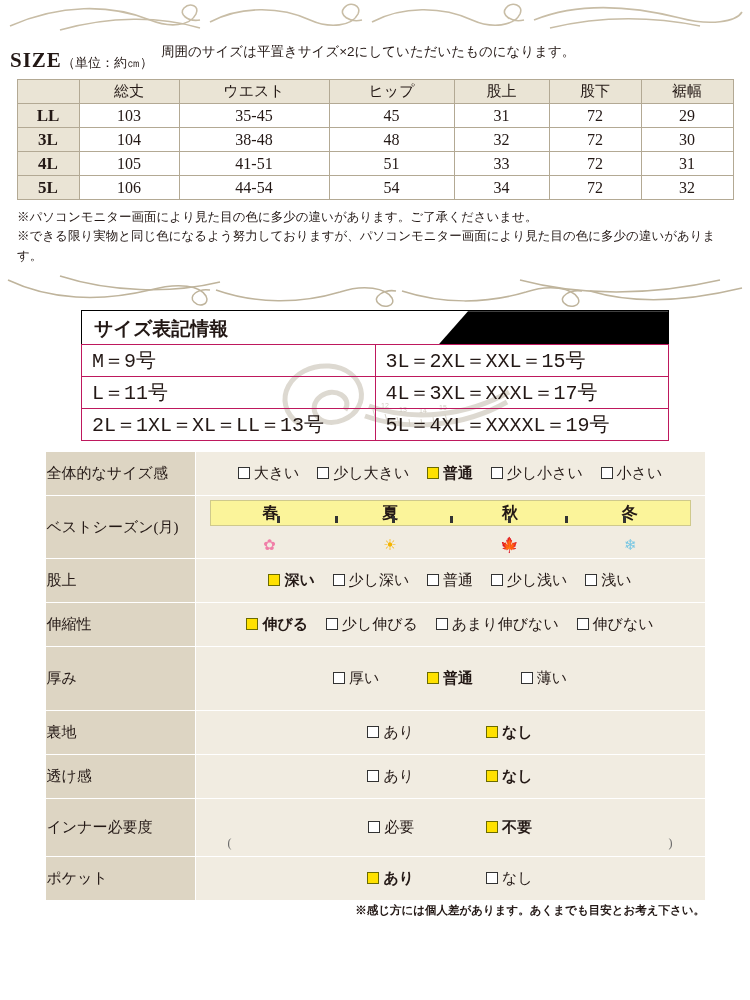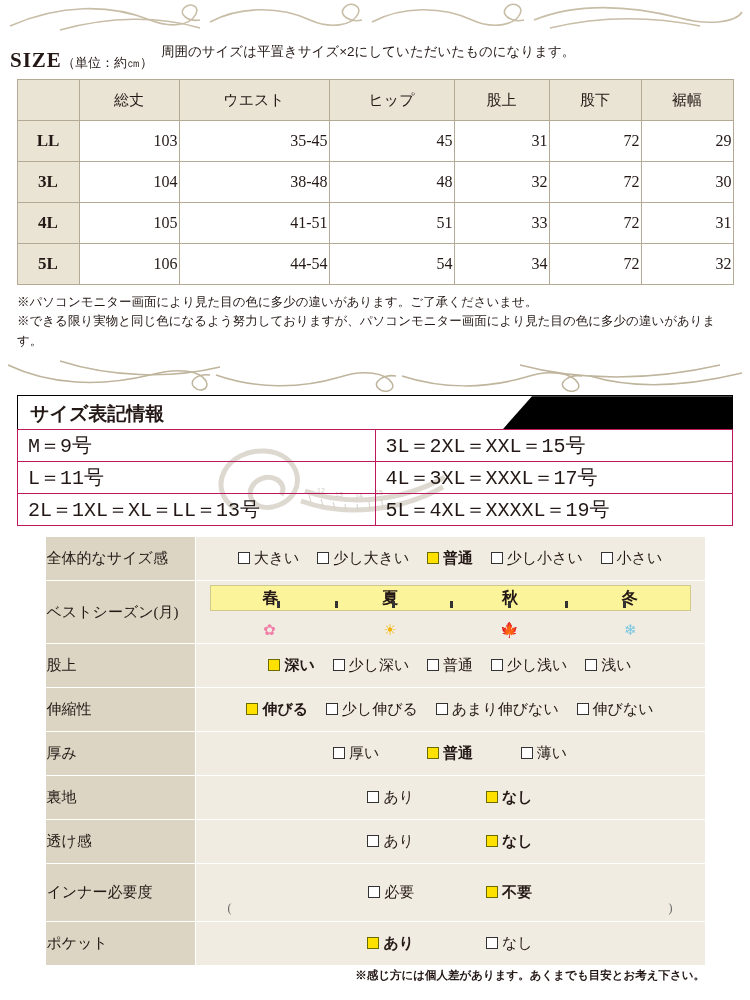--- a/index.html
+++ b/index.html
@@ -36,44 +36,44 @@
   table.sizetbl {
     border-collapse:collapse;
     width:716px;
     margin:2px auto 0 auto;
     table-layout:fixed;
   }
   table.sizetbl th, table.sizetbl td {
     border:1px solid #b3a994;
     text-align:center;
     font-size:16px;
-    height:41px;
+    height:24px;
     font-family:"Liberation Serif", serif;
   }
   table.sizetbl thead th { background:#eae4d5; font-size:15px; font-weight:normal; }
   table.sizetbl thead th.corner { background:#eae4d5; }
   table.sizetbl tbody th {
     background:#eae4d5; font-weight:bold; font-size:17px;
   }
-  table.sizetbl tbody td { background:#ffffff;text-align:right; }
+  table.sizetbl tbody td { background:#ffffff; }
   col.c0 { width:62px; }
   col.c1 { width:100px; }
   col.c2 { width:150px; }
   col.c3 { width:125px; }
   col.c4 { width:95px; }
   col.c5 { width:92px; }
   col.c6 { width:92px; }
 
   .disclaimer {
     width:716px; margin:8px auto 0 auto;
     font-size:12.5px; line-height:1.55;
   }
 
   
-  .notation-wrap { width:716px; margin:0 auto; position:relative; }
+  .notation-wrap { width:588px; margin:0 auto; position:relative; }
   .notation-title-row {
     position:relative; height:34px; border:1px solid #000; border-bottom:none;
     background:#fff;
   }
   .notation-title {
     font-size:19px; font-weight:bold; padding:5px 0 0 12px;
     font-family:"Liberation Serif", serif;
   }
   .blackflag {
     position:absolute; right:0; top:0; width:230px; height:34px;
@@ -361,21 +361,21 @@
         <span class="opt"><span class="bx"></span><span>あまり伸びない</span></span>
         <span class="opt"><span class="bx"></span><span>伸びない</span></span>
       </td>
     </tr>
 
     <tr>
       <th>厚み</th>
       <td>
         <span class="opt" style="margin:0 22px"><span class="bx"></span><span>厚い</span></span>
         <span class="opt sel" style="margin:0 22px"><span class="bx on"></span><span>普通</span></span>
-        <span class="opt" style="margin:8px 22px"><span class="bx"></span><span>薄い</span></span>
+        <span class="opt" style="margin:18px 22px"><span class="bx"></span><span>薄い</span></span>
       </td>
     </tr>
 
     <tr>
       <th>裏地</th>
       <td>
         <span class="opt" style="margin:0 34px"><span class="bx"></span><span>あり</span></span>
         <span class="opt sel" style="margin:0 34px"><span class="bx on"></span><span>なし</span></span>
       </td>
     </tr>

